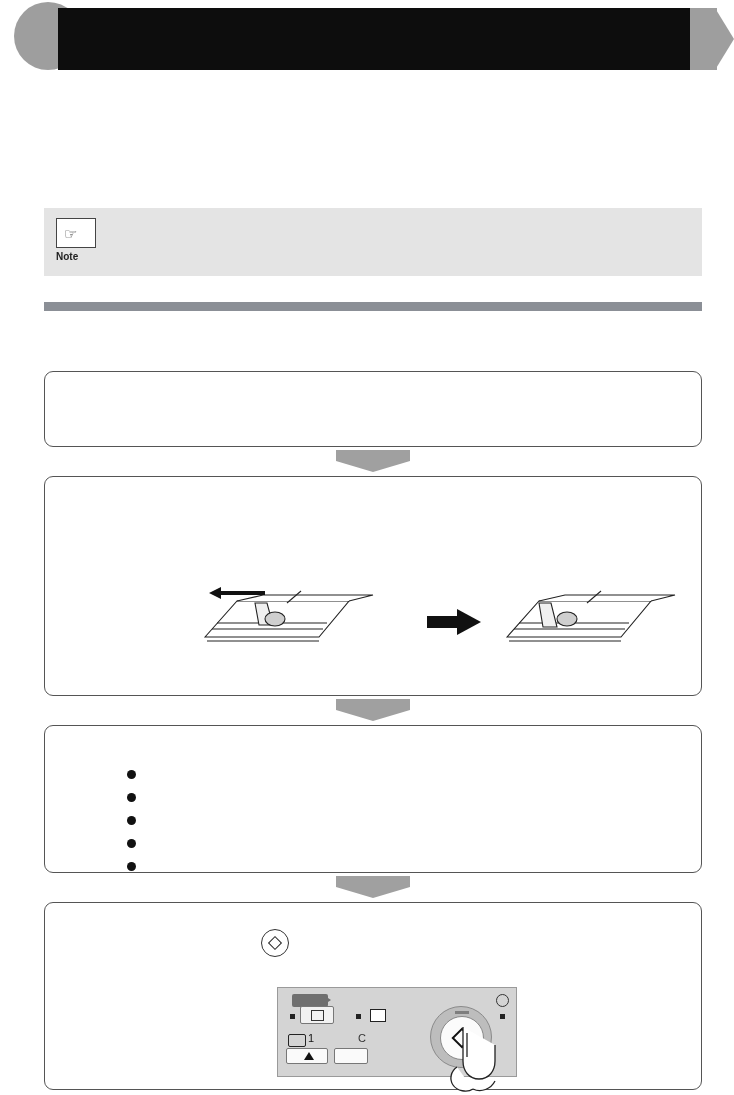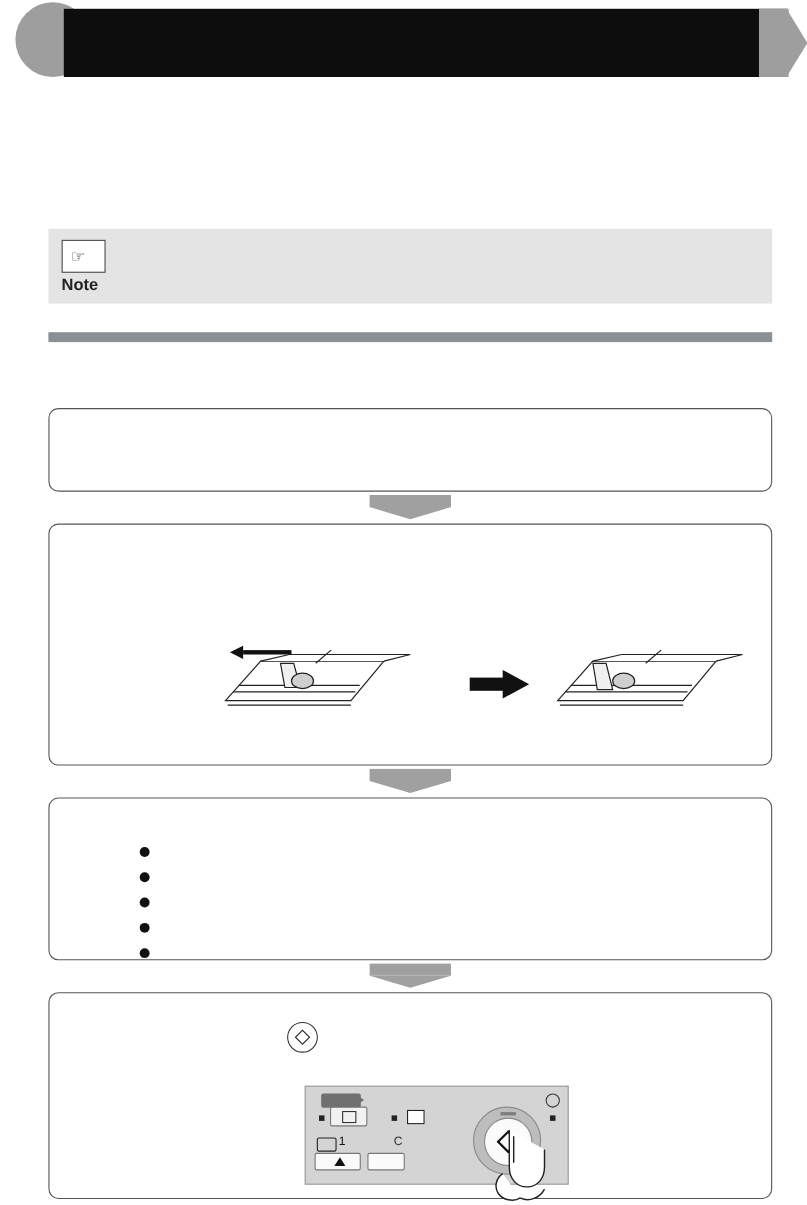--- a/index.html
+++ b/index.html
@@ -113,21 +113,21 @@
     left: 7px;
     top: 7px;
     font-size: 15px;
     line-height: 15px;
     color: #333;
   }
   .note-label {
     position: absolute;
     left: 12px;
     top: 43px;
-    font-size: 15px;
+    font-size: 10px;
     font-weight: bold;
     color: #222;
   }
   .note-text {
     position: absolute;
     left: 66px;
     top: 12px;
     width: 578px;
     font-size: 12px;
     color: #111;

